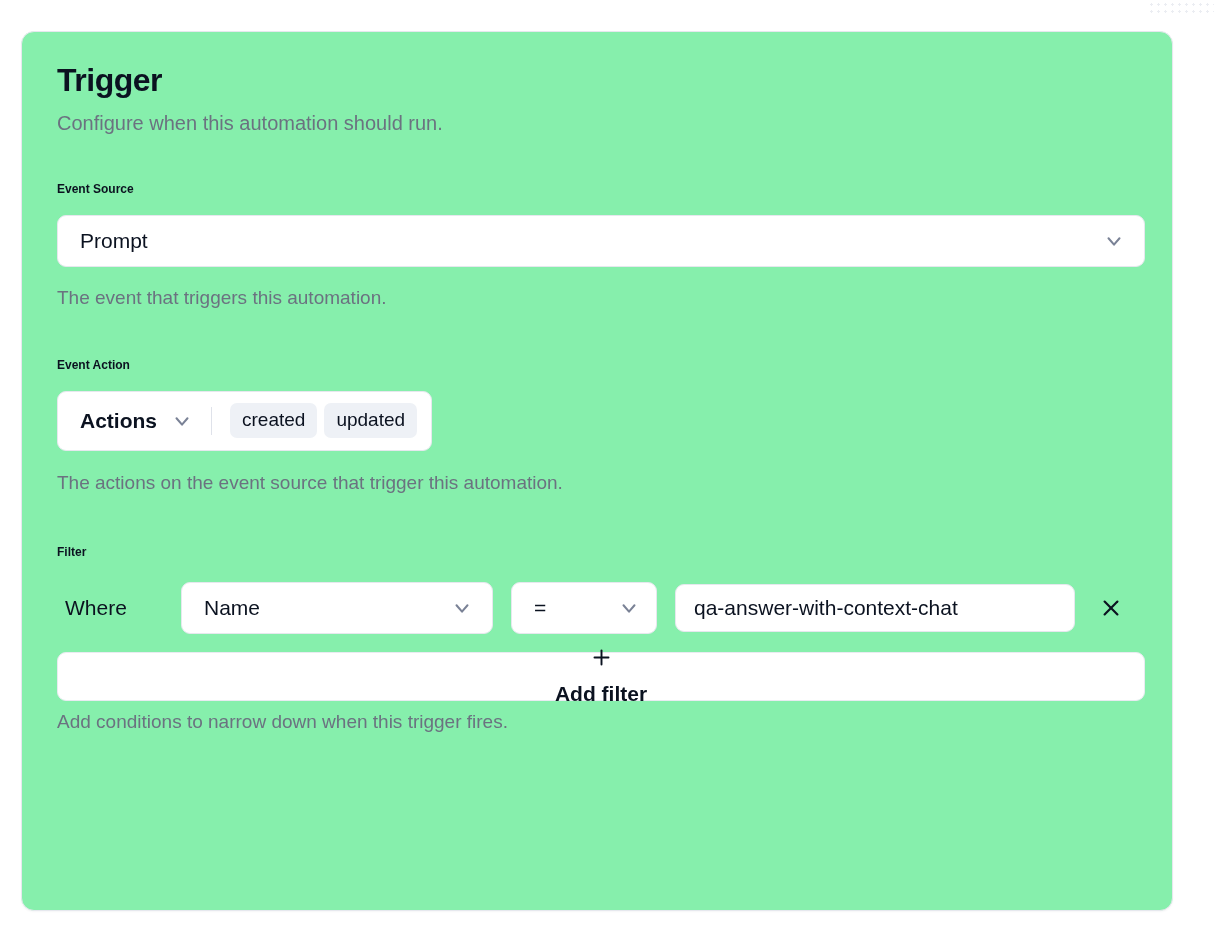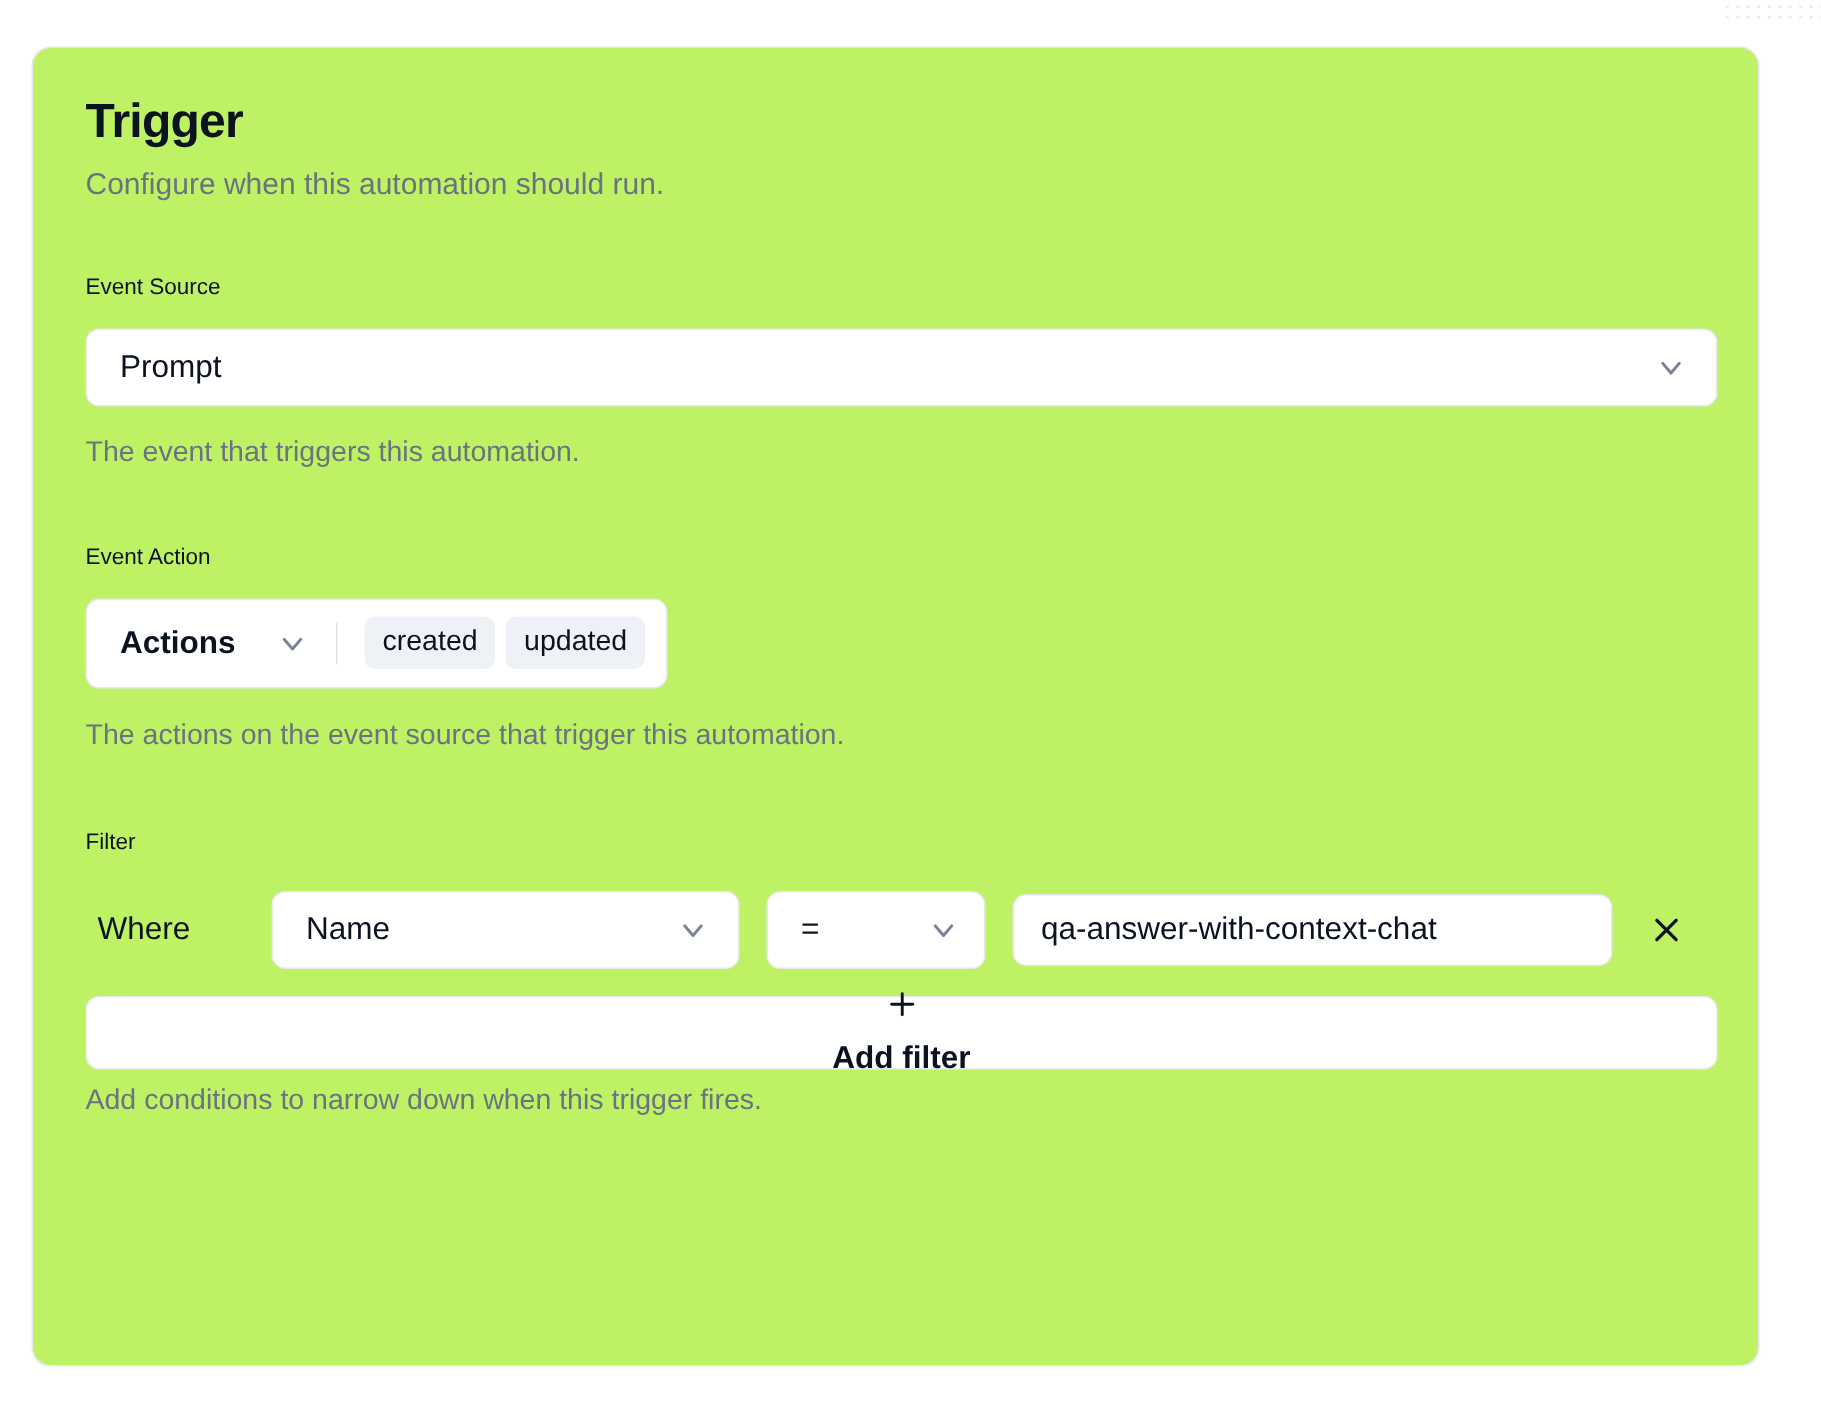--- a/index.html
+++ b/index.html
@@ -29,21 +29,21 @@
     pointer-events: none;
   }
 
   .card {
     position: absolute;
     left: 21px;
     top: 31px;
     width: 1152px;
     height: 880px;
     box-sizing: border-box;
-    background: #bef264;
+    background: #86efac;
     border: 1px solid #e6e8ee;
     border-radius: 13px;
     box-shadow: 0 1px 2px rgba(16, 24, 40, 0.04);
     padding: 0;
   }
 
   .card-inner {
     position: absolute;
     left: 35px;
     top: 28px;
@@ -60,22 +60,22 @@
   }
 
   .panel-subtitle {
     font-size: 20px;
     color: #6b7280;
     margin: 10px 0 0 0;
     line-height: 1.3;
   }
 
   .field-label {
-    font-size: 15px;
-    font-weight: 400;
+    font-size: 12px;
+    font-weight: 700;
     color: #0b1220;
     margin: 0;
     line-height: 1.3;
   }
 
   .field-help {
     font-size: 19px;
     color: #6b7280;
     margin: 0;
     line-height: 1.3;
@@ -130,21 +130,21 @@
     align-items: center;
     height: 60px;
     background: #ffffff;
     border: 1px solid #e6e8ee;
     border-radius: 9px;
     padding: 0 14px 0 22px;
   }
   .action-combo-trigger {
     display: inline-flex;
     align-items: center;
-    gap: 27px;
+    gap: 14px;
     cursor: pointer;
     height: 100%;
   }
   .action-combo-trigger .value {
     font-size: 21px;
     font-weight: 700;
     color: #0b1220;
   }
   .combo-divider {
     width: 1px;

